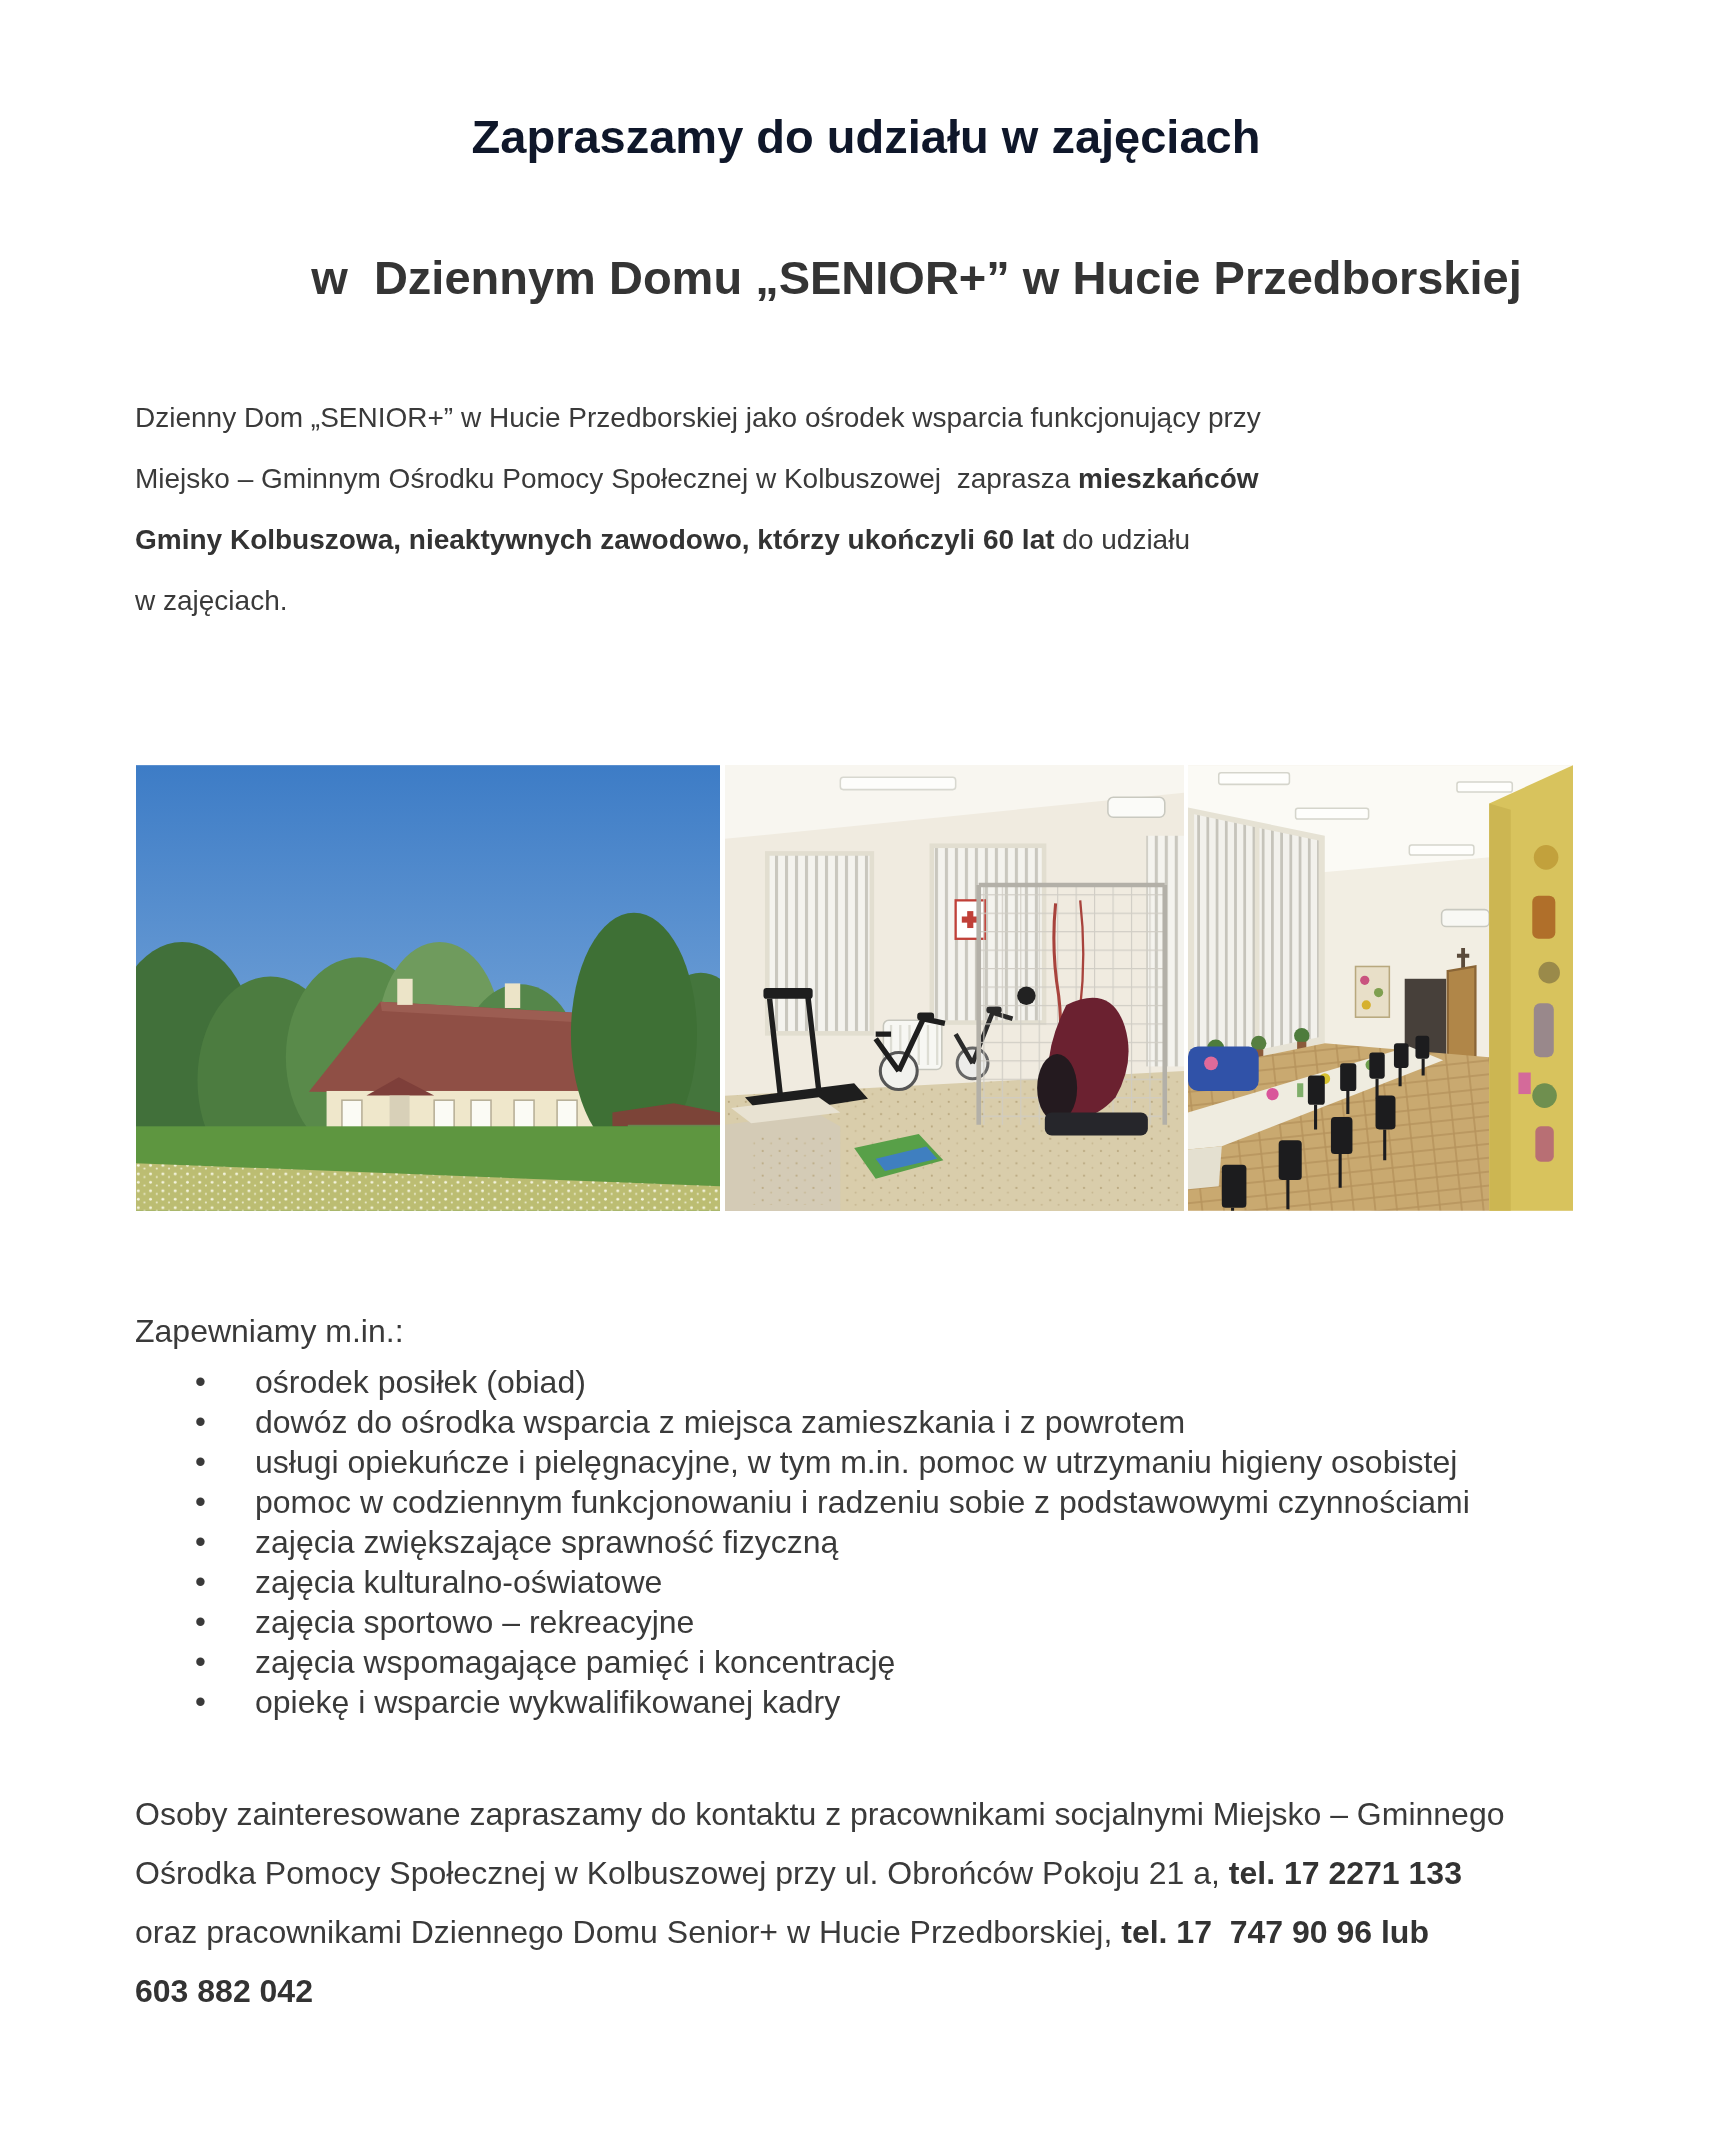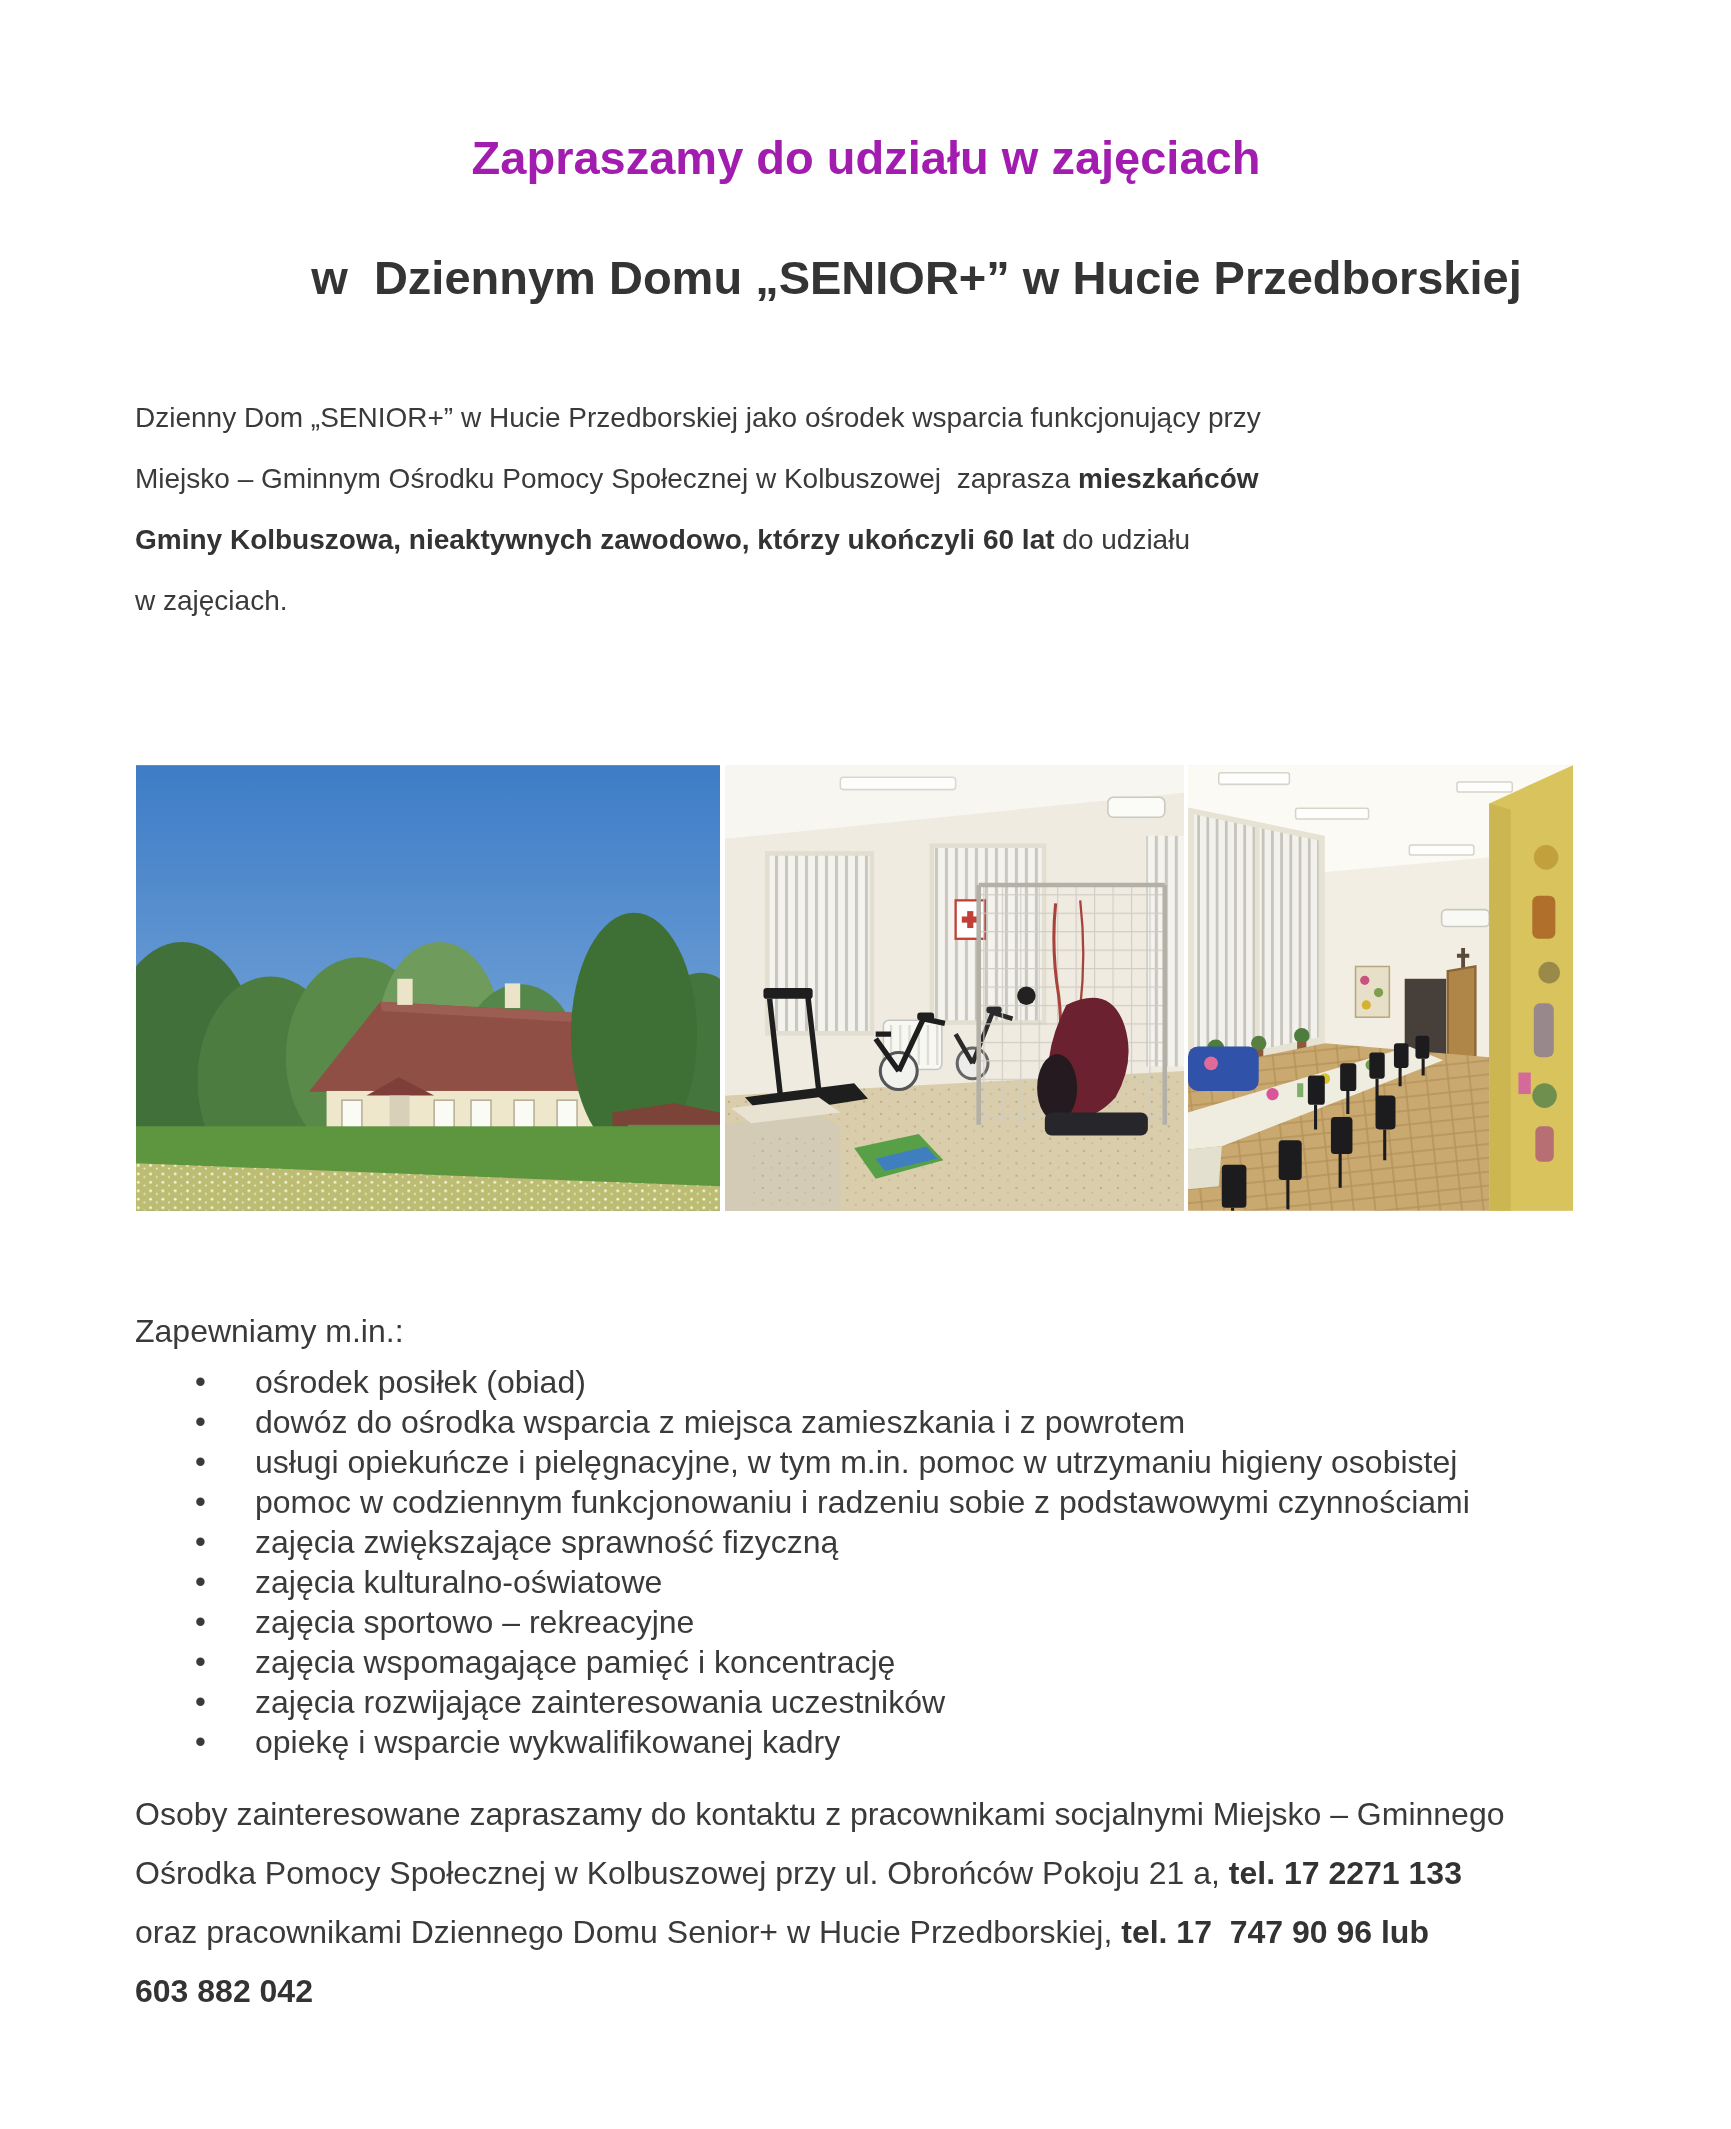--- a/index.html
+++ b/index.html
@@ -7,27 +7,27 @@
     position: relative;
     width: 1732px;
     height: 2129px;
     background: #ffffff;
     font-family: "Liberation Sans", sans-serif;
     color: #3a3a3a;
     overflow: hidden;
   }
   .doc-title {
     position: absolute;
-    top: 99px; left: 0;
+    top: 78px; left: 0;
     width: 100%;
     text-align: center;
     font-size: 47px;
     font-weight: bold;
     line-height: 55px;
-    color: #a21caf;
+    color: #0f172a;
     white-space: pre;
   }
   .doc-subtitle {
     position: absolute;
     top: 211px; left: 0;
     width: 100%;
     text-align: center;
     padding-left: 101px;
     box-sizing: border-box;
     font-size: 47px;
@@ -321,21 +321,20 @@
 
   <ul class="services-list">
       <li>ośrodek posiłek (obiad)</li>
       <li>dowóz do ośrodka wsparcia z miejsca zamieszkania i z powrotem</li>
       <li>usługi opiekuńcze i pielęgnacyjne, w tym m.in. pomoc w utrzymaniu higieny osobistej</li>
       <li>pomoc w codziennym funkcjonowaniu i radzeniu sobie z podstawowymi czynnościami</li>
       <li>zajęcia zwiększające sprawność fizyczną</li>
       <li>zajęcia kulturalno-oświatowe</li>
       <li>zajęcia sportowo – rekreacyjne</li>
       <li>zajęcia wspomagające pamięć i koncentrację</li>
-      <li>zajęcia rozwijające zainteresowania uczestników</li>
       <li>opiekę i wsparcie wykwalifikowanej kadry</li>
     </ul>
 
   <div class="contact">
       <div class="tline"><span>Osoby zainteresowane zapraszamy do kontaktu z pracownikami socjalnymi Miejsko – Gminnego</span></div>
       <div class="tline"><span>Ośrodka Pomocy Społecznej w Kolbuszowej przy ul. Obrońców Pokoju 21 a, </span><b>tel. 17 2271 133</b></div>
       <div class="tline"><span>oraz pracownikami Dziennego Domu Senior+ w Hucie Przedborskiej, </span><b>tel. 17  747 90 96 lub</b></div>
       <div class="tline"><b>603 882 042</b></div>
     </div>
 

